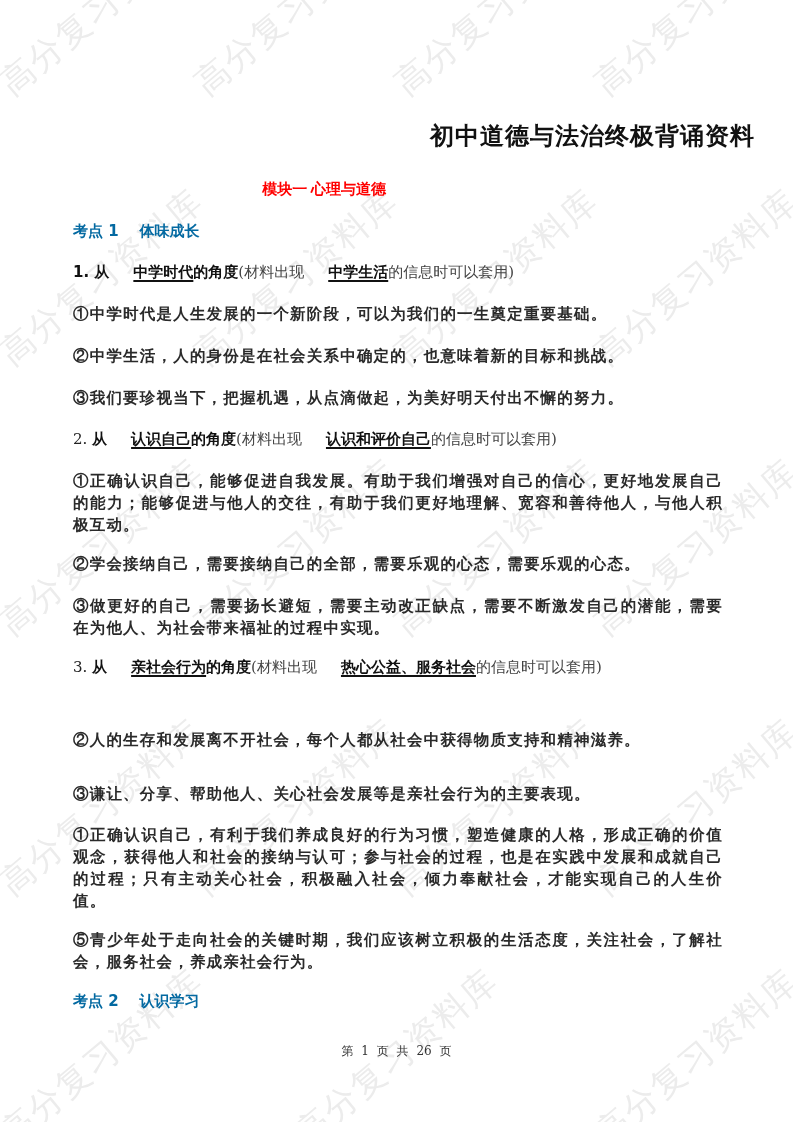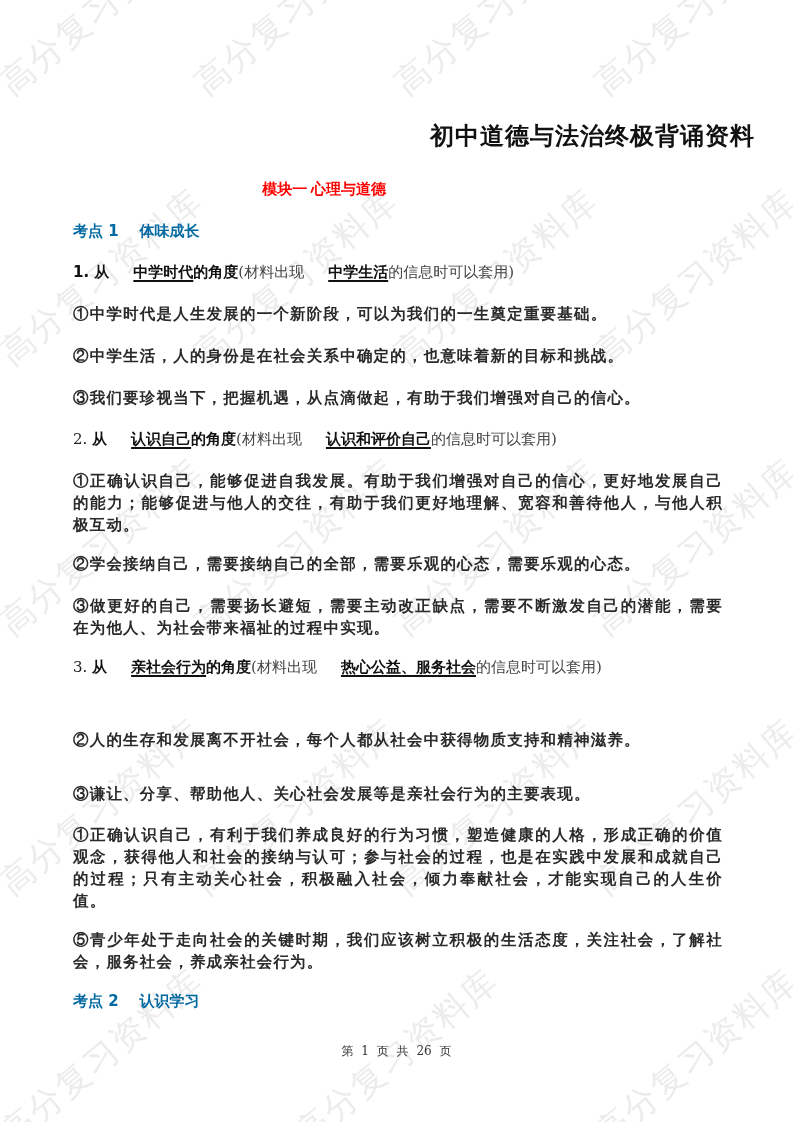--- a/index.html
+++ b/index.html
@@ -72,21 +72,21 @@
   <div class="title">初中道德与法治终极背诵资料</div>
   <div class="module">模块一  心理与道德</div>
 
   <div class="kaodian" style="top:222px;">考点 1    体味成长</div>
 
   <div class="sub" style="top:263px;">
     <b>1. </b><b>从</b><b><u>中学时代</u></b><b>的角度</b><span class="paren">(材料出现</span><b><u>中学生活</u></b><span class="paren">的信息时可以套用)</span>
   </div>
   <div class="para" style="top:303px;">①中学时代是人生发展的一个新阶段，可以为我们的一生奠定重要基础。</div>
   <div class="para" style="top:345px;">②中学生活，人的身份是在社会关系中确定的，也意味着新的目标和挑战。</div>
-  <div class="para" style="top:387px;">③我们要珍视当下，把握机遇，从点滴做起，有助于我们增强对自己的信心。</div>
+  <div class="para" style="top:387px;">③我们要珍视当下，把握机遇，从点滴做起，为美好明天付出不懈的努力。</div>
 
   <div class="sub" style="top:430px;">
     <span>2. </span><b>从</b><b><u>认识自己</u></b><b>的角度</b><span class="paren">(材料出现</span><b><u>认识和评价自己</u></b><span class="paren">的信息时可以套用)</span>
   </div>
   <div class="para" style="top:470px;">①正确认识自己，能够促进自我发展。有助于我们增强对自己的信心，更好地发展自己的能力；能够促进与他人的交往，有助于我们更好地理解、宽容和善待他人，与他人积极互动。</div>
   <div class="para" style="top:553px;">②学会接纳自己，需要接纳自己的全部，需要乐观的心态，需要乐观的心态。</div>
   <div class="para" style="top:595px;">③做更好的自己，需要扬长避短，需要主动改正缺点，需要不断激发自己的潜能，需要在为他人、为社会带来福祉的过程中实现。</div>
 
   <div class="sub" style="top:658px;">
     <span>3. </span><b>从</b><b><u>亲社会行为</u></b><b>的角度</b><span class="paren">(材料出现</span><b><u>热心公益、服务社会</u></b><span class="paren">的信息时可以套用)</span>

